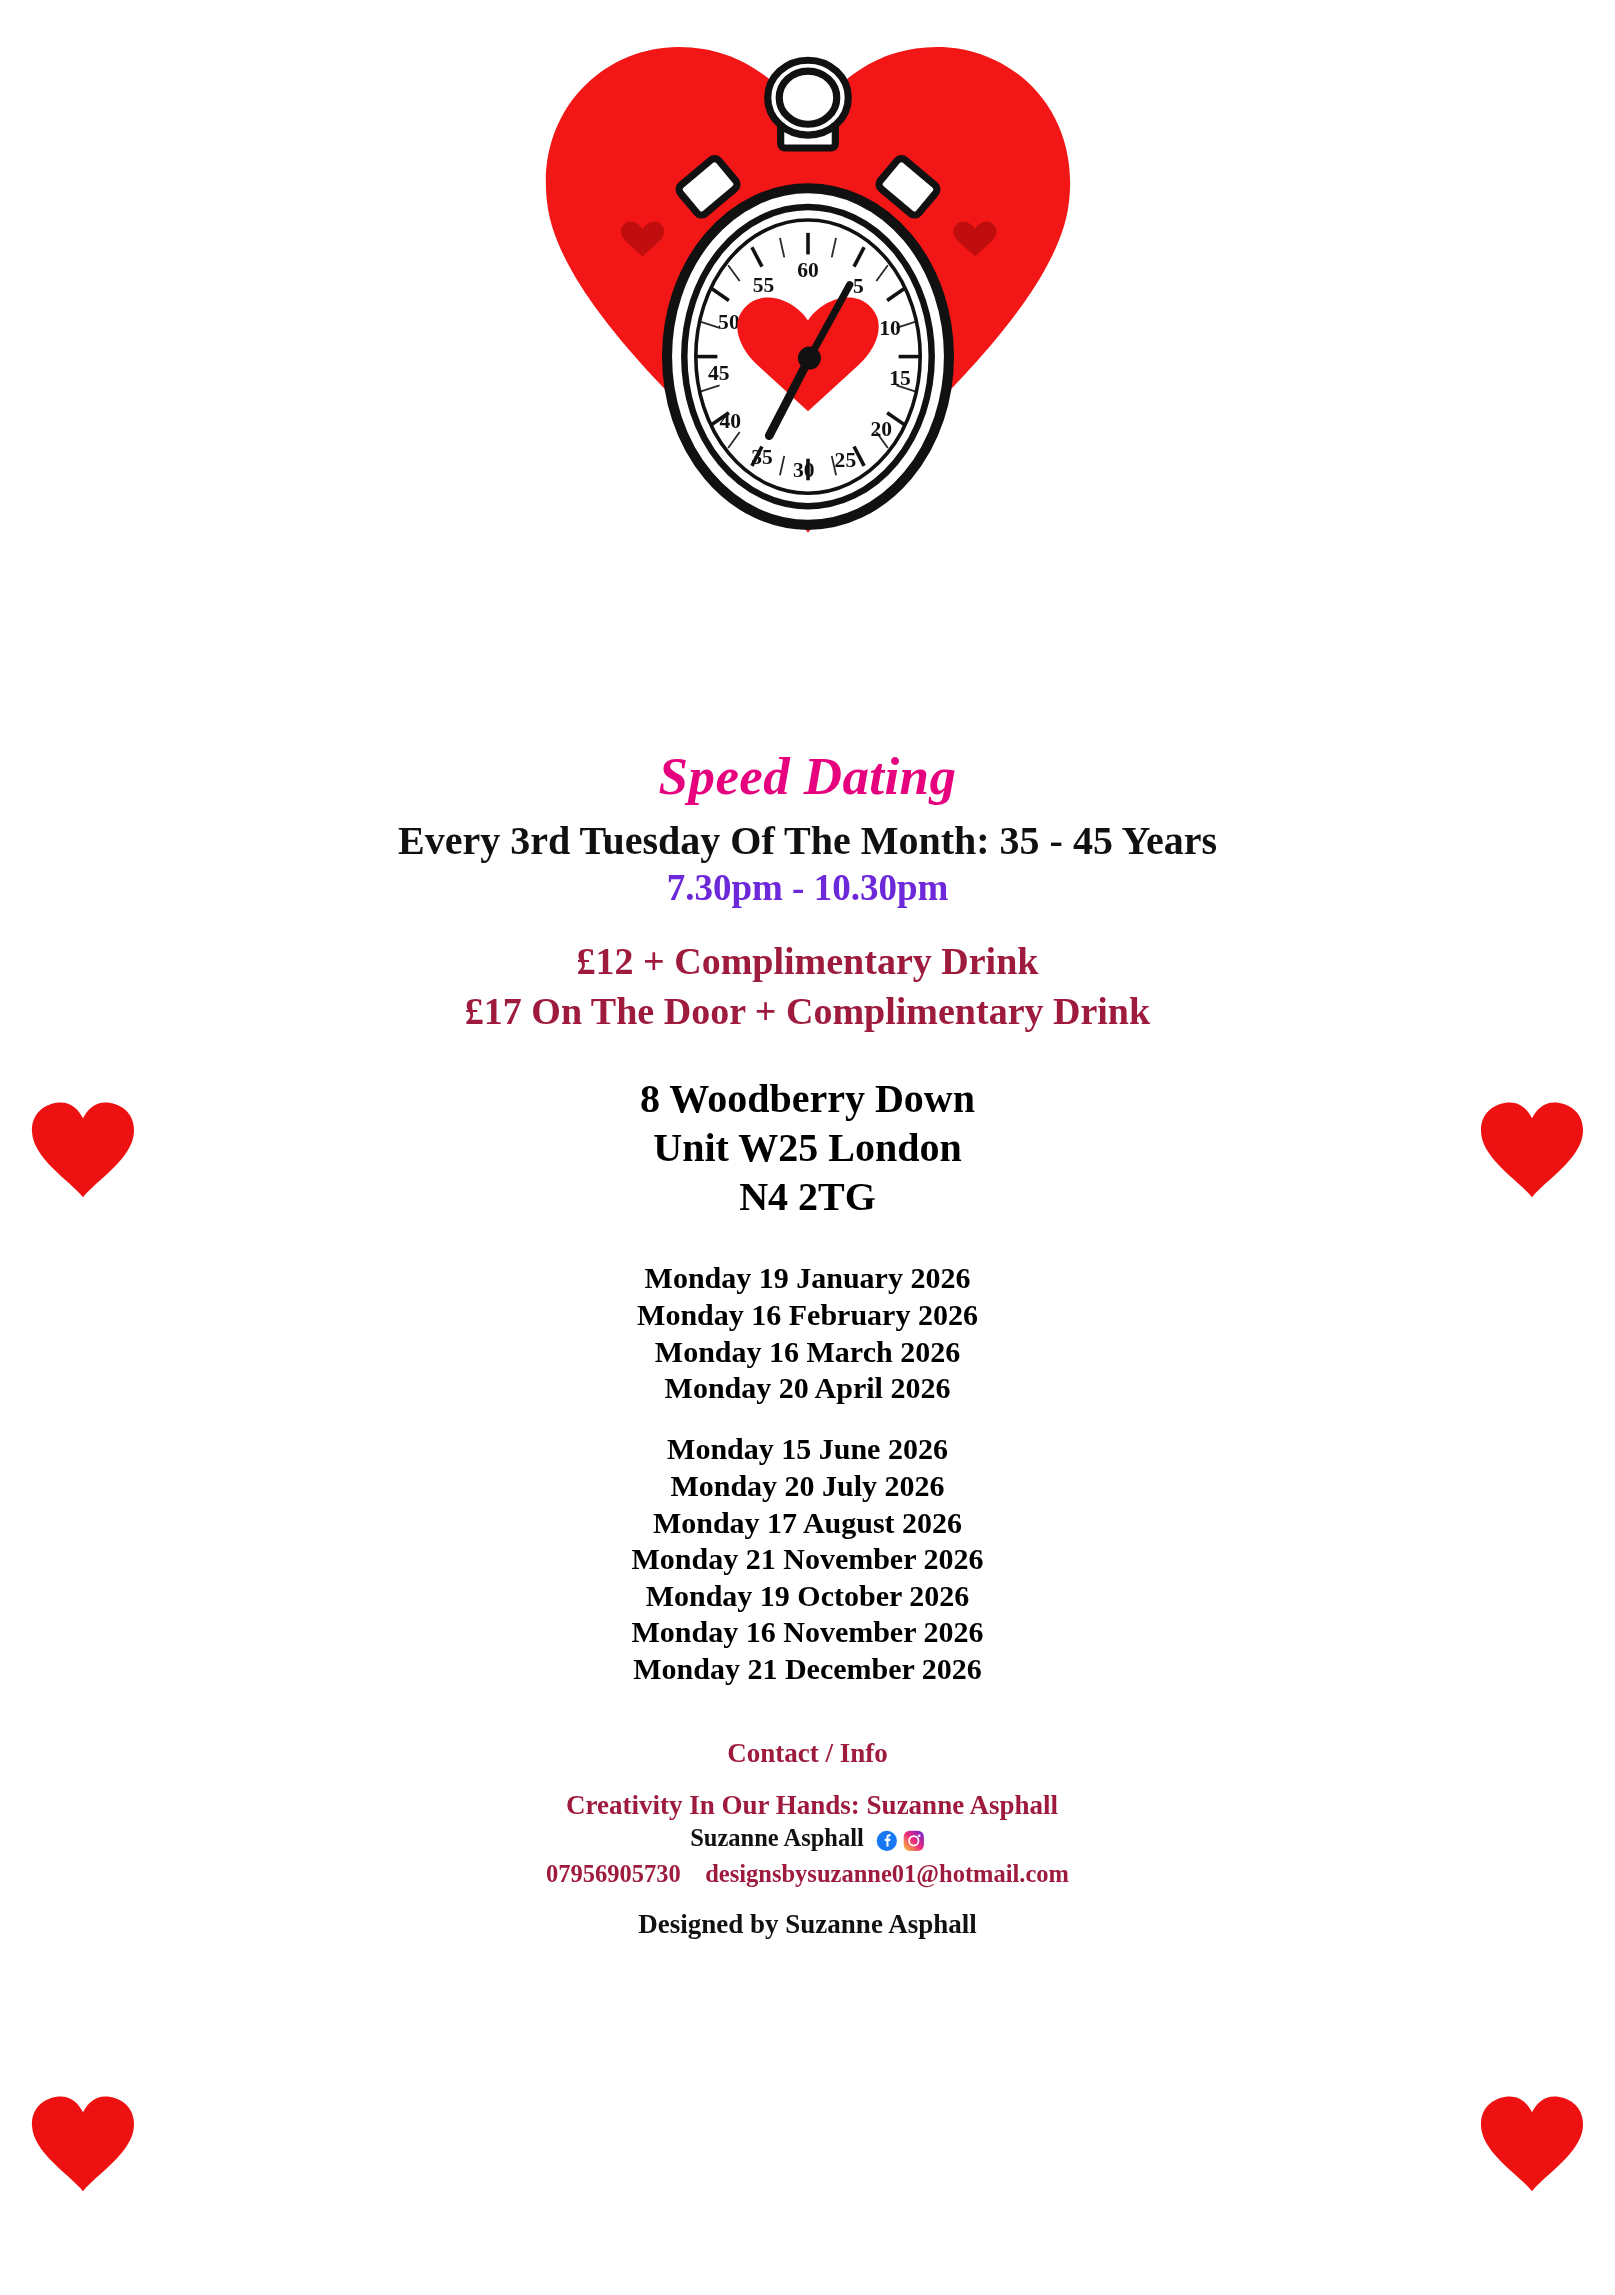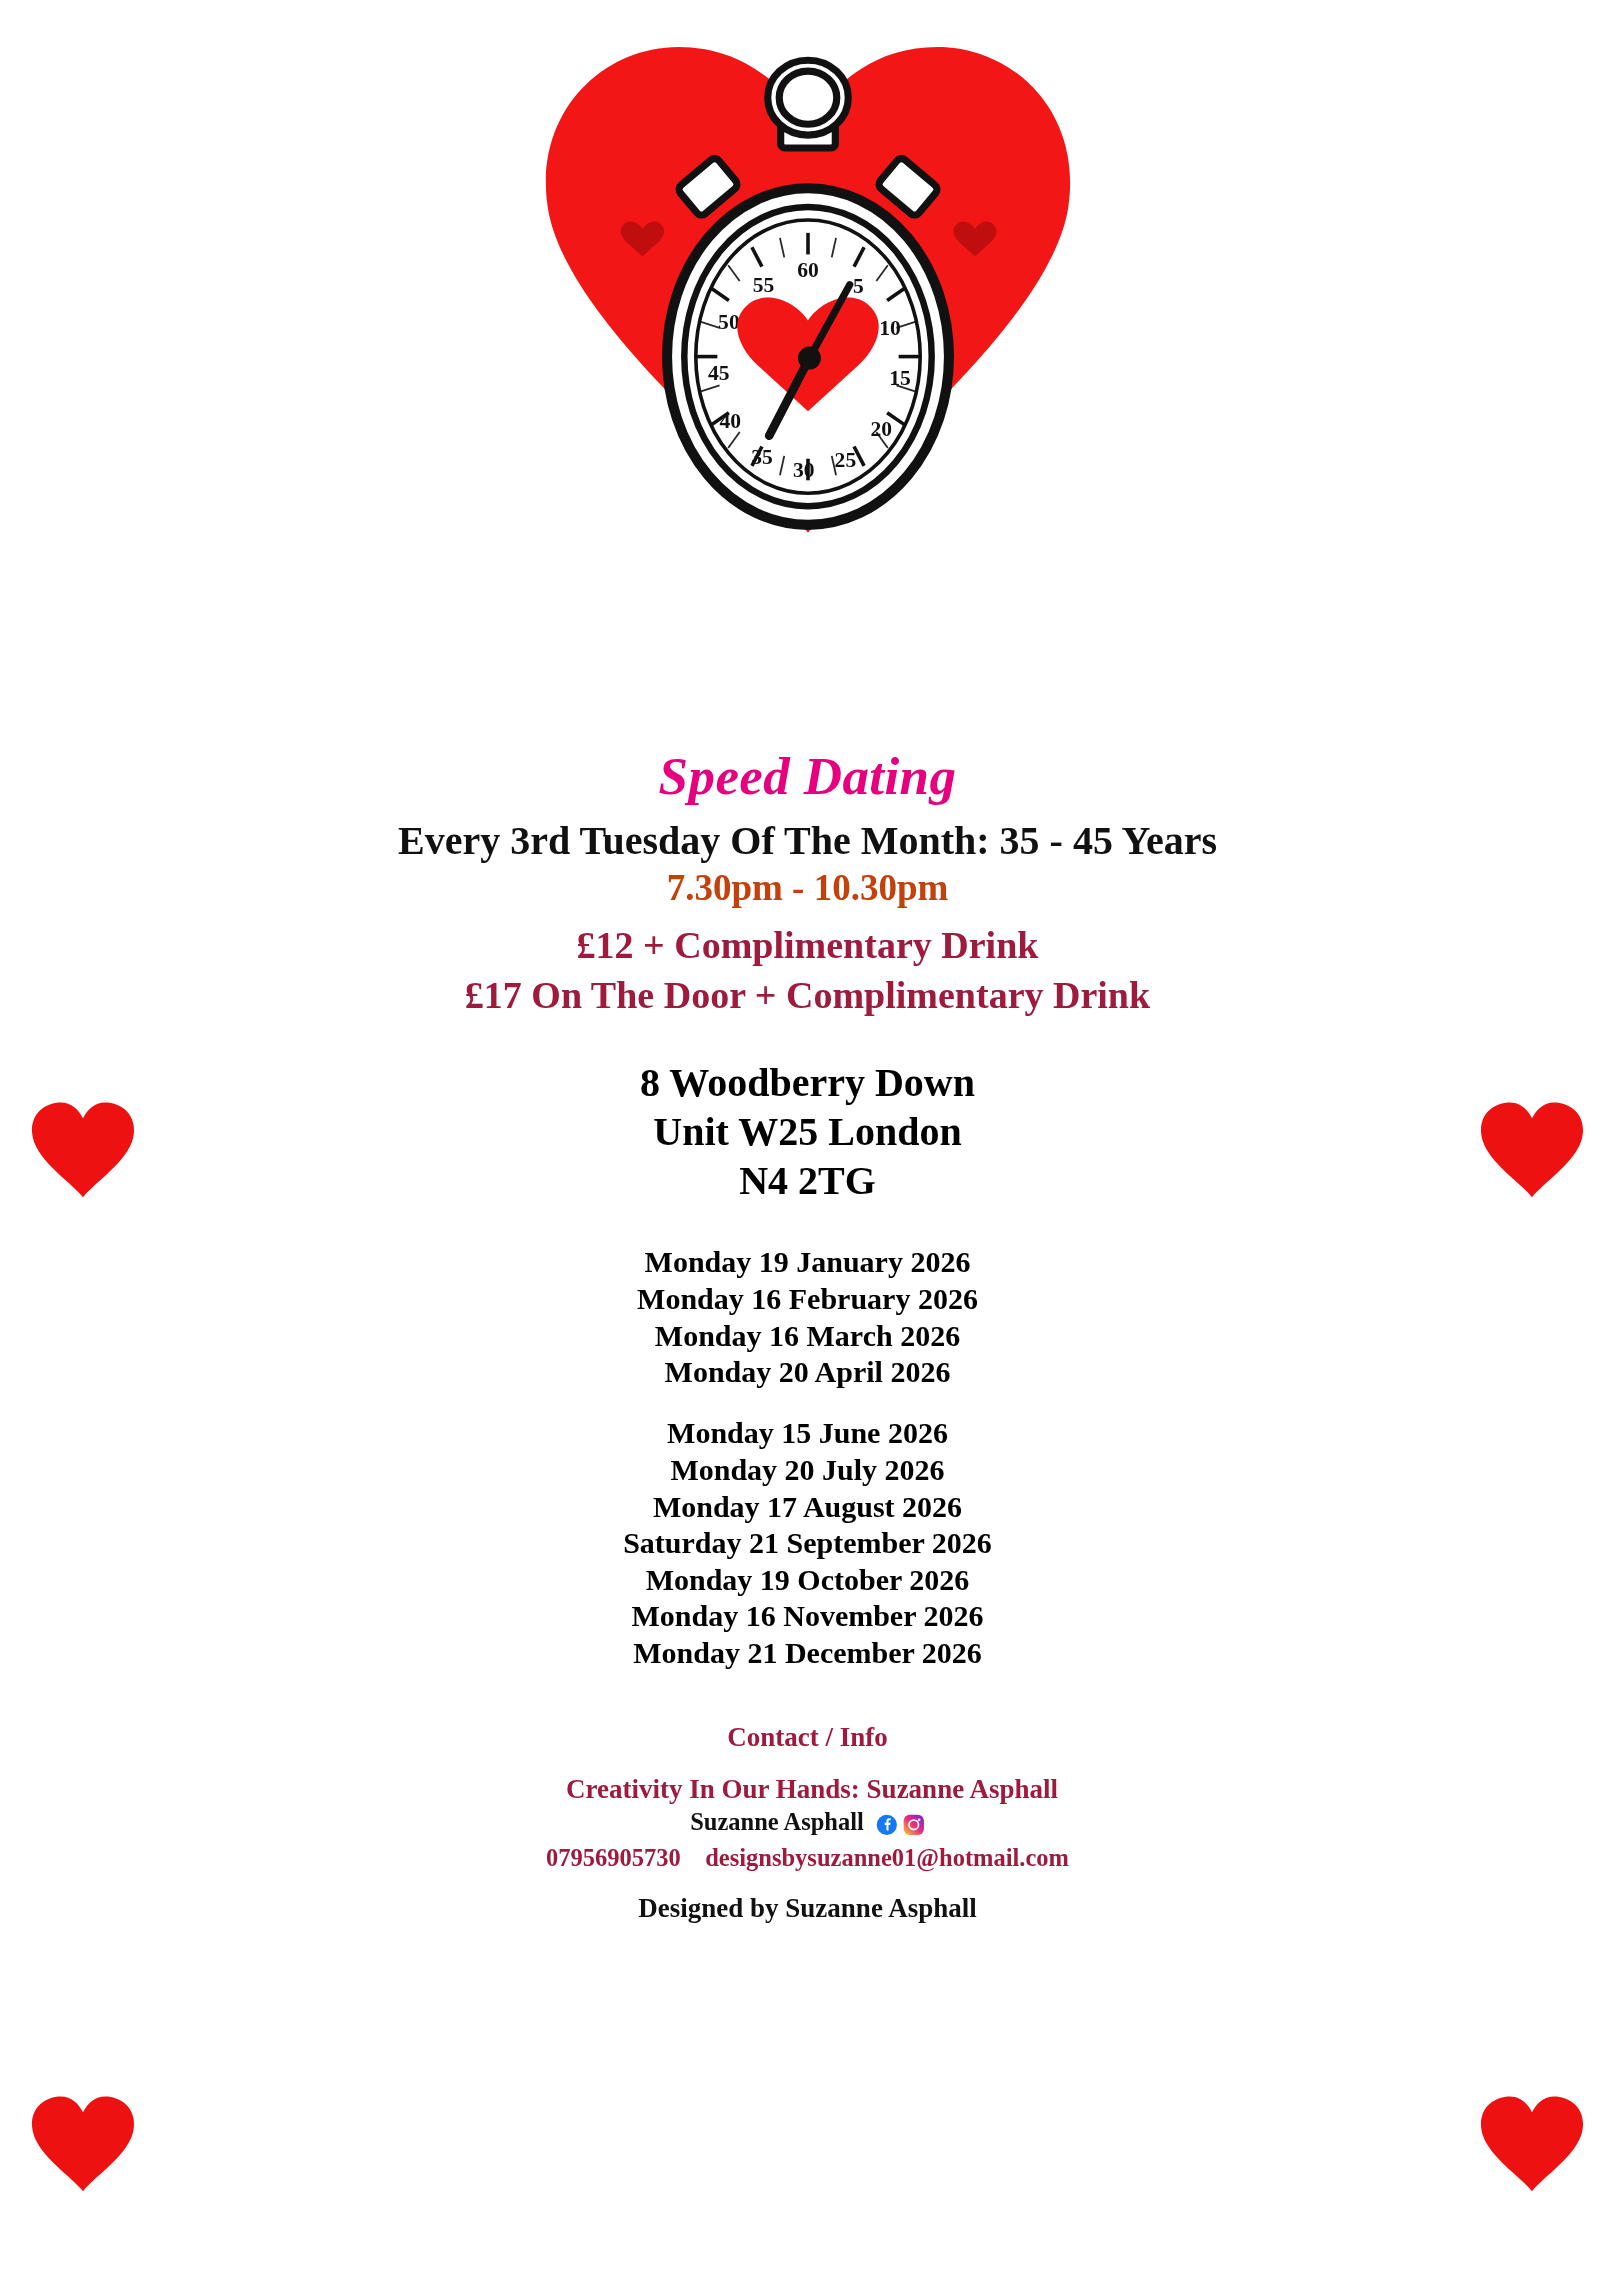--- a/index.html
+++ b/index.html
@@ -68,23 +68,23 @@
   .line-every {
     font-weight: bold;
     font-size: 40px;
     color: #111111;
     line-height: 1.12;
     margin: 0 0 2.9px 0;
   }
   .line-time {
     font-weight: bold;
     font-size: 37px;
-    color: #c2410c;
+    color: #6d28d9;
     line-height: 1.15;
-    margin: 0 0 12px 0;
+    margin: 0 0 28px 0;
     font-family: Liberation Serif, serif;
   }
   .line-price {
     font-weight: bold;
     font-size: 38px;
     color: #9e1b3e;
     line-height: 1.3;
     margin: 0;
   }
   .address {
@@ -268,21 +268,21 @@
 
   <div class="dates">
     <div>Monday 19 January 2026</div>
     <div>Monday 16 February 2026</div>
     <div>Monday 16 March 2026</div>
     <div>Monday 20 April 2026</div>
     <div class="gap"></div>
     <div>Monday 15 June 2026</div>
     <div>Monday 20 July 2026</div>
     <div>Monday 17 August 2026</div>
-    <div>Saturday 21 September 2026</div>
+    <div>Monday 21 November 2026</div>
     <div>Monday 19 October 2026</div>
     <div>Monday 16 November 2026</div>
     <div>Monday 21 December 2026</div>
   </div>
 
   <div class="contact">
     <div class="contact-heading">Contact / Info</div>
     <div class="contact-org">Creativity In Our Hands: Suzanne Asphall</div>
     <div class="contact-name-row">
       <span>Suzanne Asphall</span>

